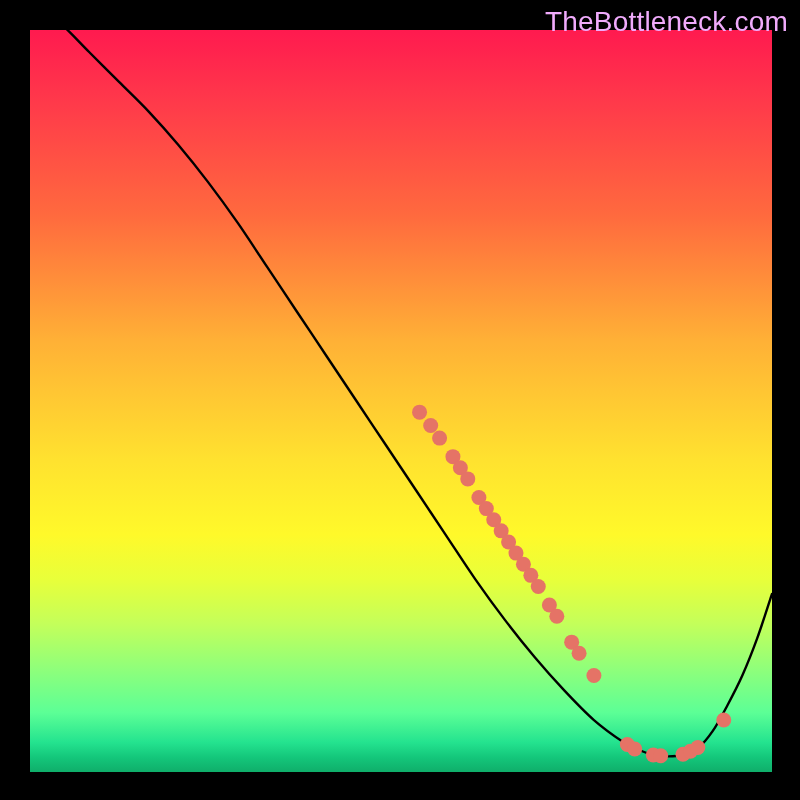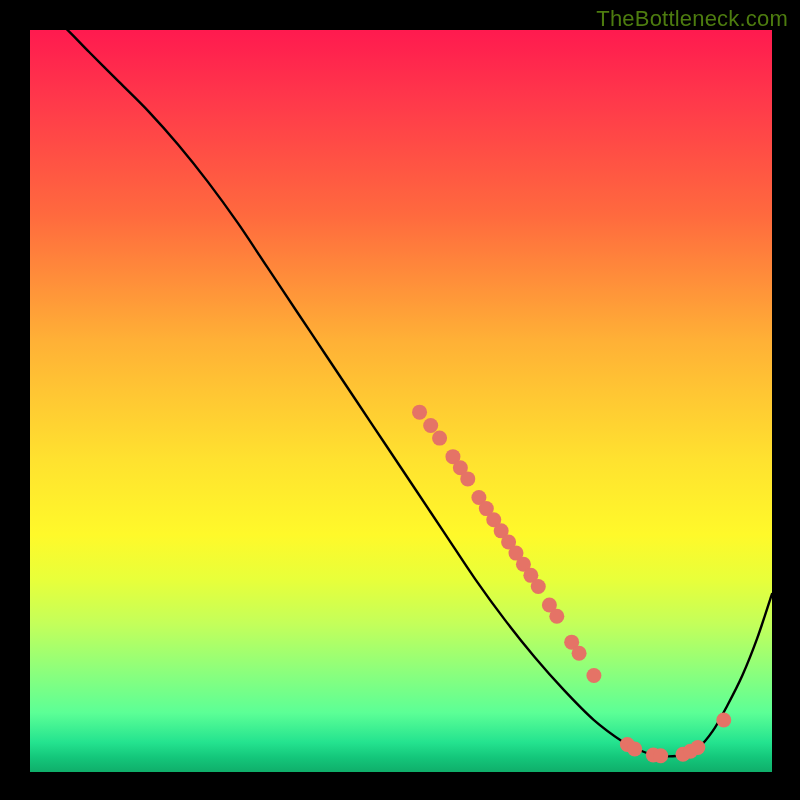--- a/index.html
+++ b/index.html
@@ -45,22 +45,22 @@
     position: absolute;
     left: 0;
     top: 0;
     width: 742px;
     height: 742px;
   }
   .watermark {
     position: absolute;
     top: 6px;
     right: 12px;
-    color: #4d7c0f;
-    font-size: 22px;
+    color: #f0abfc;
+    font-size: 28px;
     font-weight: 500;
     letter-spacing: 0.2px;
   }
 </style>
 </head>
 <body>
 
 <div class="frame">
   <div class="gradient"></div>
   <svg class="plot-svg" viewBox="0 0 742 742">

